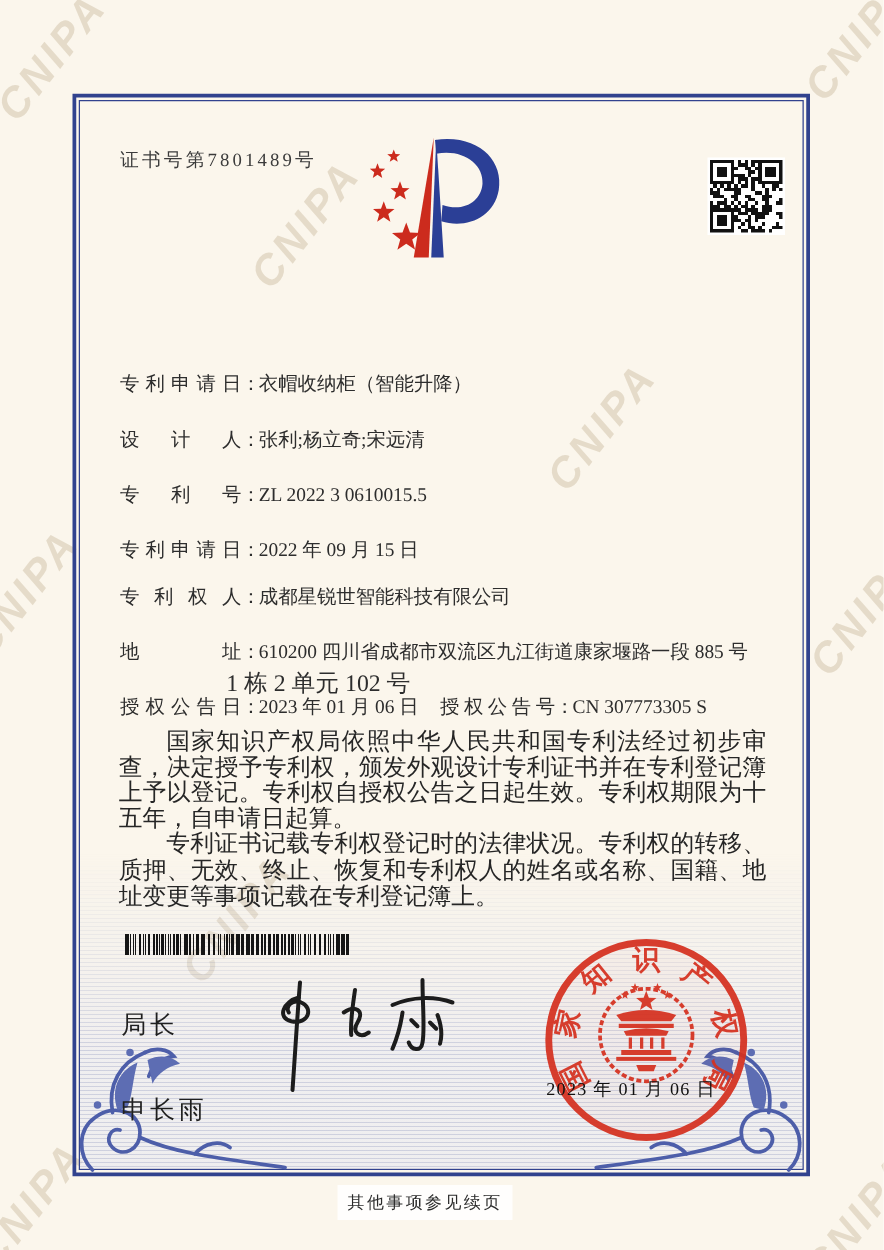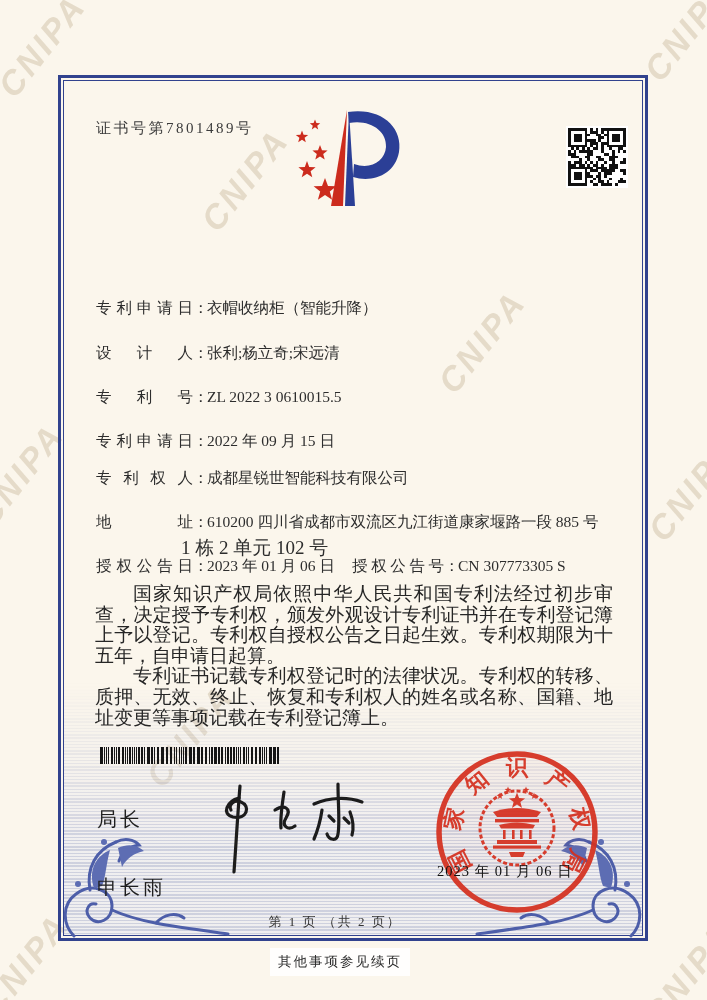--- a/index.html
+++ b/index.html
@@ -469,16 +469,15 @@
       <rect x="83" y="86" width="2.6" height="9"></rect>
       <rect x="91" y="86" width="2.6" height="9"></rect>
       <rect x="100" y="86" width="2.6" height="9"></rect>
       <rect x="68" y="96" width="40" height="4"></rect>
       <rect x="64" y="101.5" width="48" height="3.2"></rect>
       <path d="M80,108 h16 l-2,5 h-12 Z"></path>
     </g>
   </svg>
   <div class="seal-date">2023 年 01 月 06 日</div>
 
-  <div class="page-info">第 1 页 （共 2 页）</div>
   <div class="footer-note">其他事项参见续页</div>
 
 </div>
 
 </body></html>

